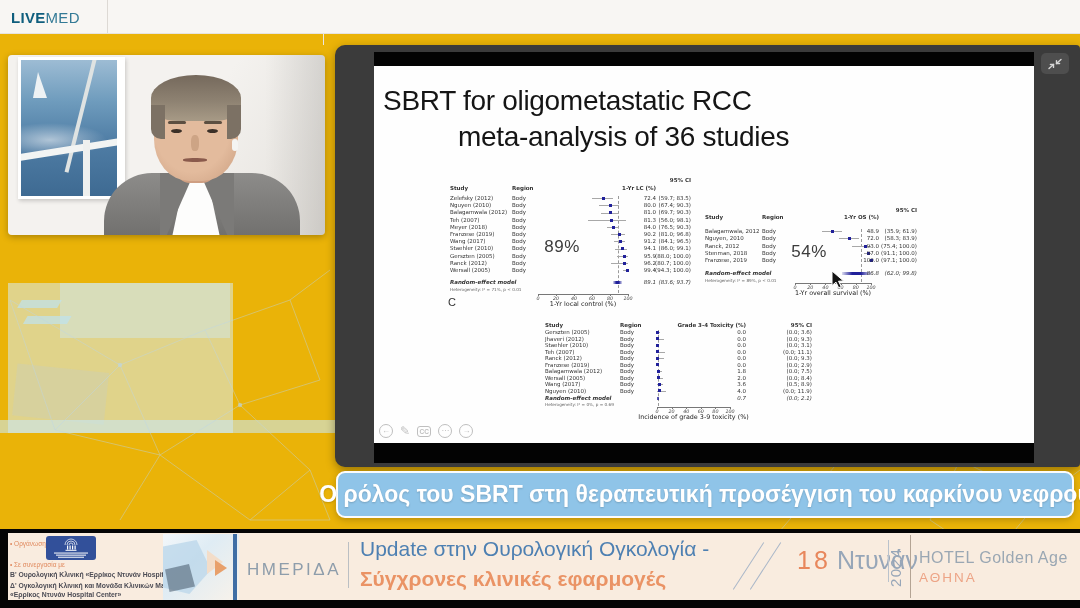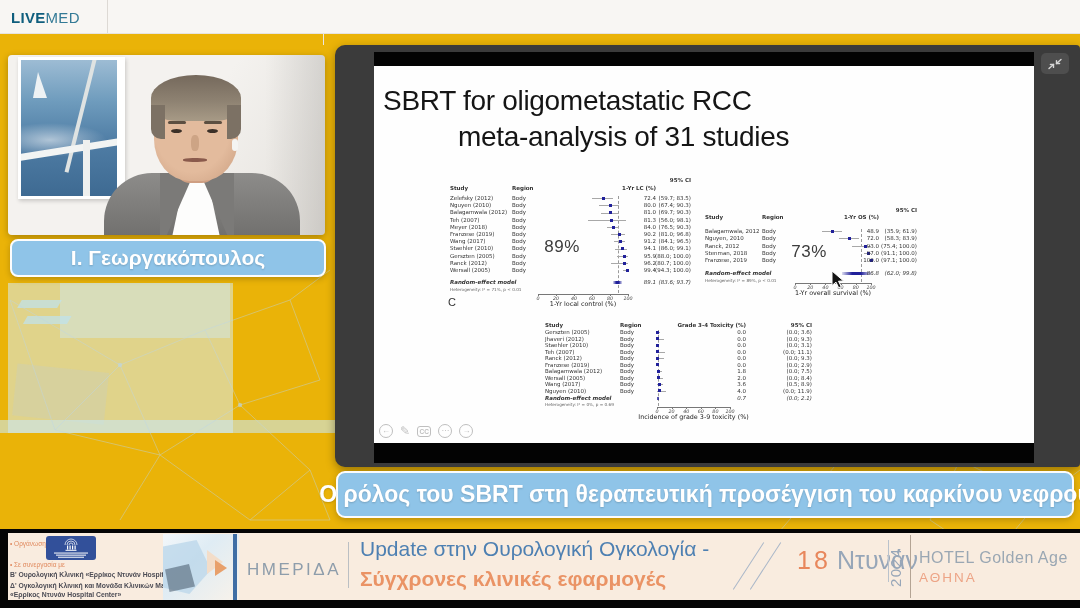--- a/index.html
+++ b/index.html
@@ -182,29 +182,26 @@
       <div class="hairR"></div>
     <div class="browL"></div>
       <div class="browR"></div>
     <div class="eyeL"></div>
       <div class="eyeR"></div>
     <div class="nose"></div>
       <div class="mouth"></div>
     <div class="earbud"></div>
   </div>
 
-  <div id="nametag">
-    <span>Ι. Γεωργακόπουλος</span>
-  </div>
 
   <div id="player">
     <div id="letterbox"></div>
     <div id="slide">
       <div class="slide-title t1">SBRT for oligometastatic RCC</div>
-      <div class="slide-title t2">meta-analysis of 31 studies</div>
+      <div class="slide-title t2">meta-analysis of 36 studies</div>
       <div id="plots">
           <div style="position: absolute; left: 76px; top: 117px; width: 248px; height: 127px; overflow: visible;">
             <div style="position: absolute; font-size: 5.5px; line-height: 1; color: rgb(51, 51, 51); white-space: nowrap; font-family: &quot;DejaVu Sans&quot;, sans-serif; font-weight: bold; left: 0px; top: 3px;">Study</div>
             <div style="position: absolute; font-size: 5.5px; line-height: 1; color: rgb(51, 51, 51); white-space: nowrap; font-family: &quot;DejaVu Sans&quot;, sans-serif; font-weight: bold; left: 62px; top: 3px;">Region</div>
             <div style="position: absolute; font-size: 5.5px; line-height: 1; color: rgb(51, 51, 51); white-space: nowrap; font-family: &quot;DejaVu Sans&quot;, sans-serif; font-weight: bold; left: 131px; top: 3px; width: 75px; text-align: right;">1-Yr LC (%)</div>
             <div style="position: absolute; font-size: 5.5px; line-height: 1; color: rgb(51, 51, 51); white-space: nowrap; font-family: &quot;DejaVu Sans&quot;, sans-serif; font-weight: bold; left: 201px; top: -5px; width: 40px; text-align: right;">95% CI</div>
             <div style="position: absolute; left: 168.19px; top: 13px; width: 0px; height: 97px; border-left: 1px dashed rgb(154, 154, 154);"></div>
             <div style="position: absolute; font-size: 5.5px; line-height: 1; color: rgb(51, 51, 51); white-space: nowrap; font-family: &quot;DejaVu Sans&quot;, sans-serif; left: 0px; top: 13px;">Zelefsky (2012)</div>
             <div style="position: absolute; font-size: 5.5px; line-height: 1; color: rgb(51, 51, 51); white-space: nowrap; font-family: &quot;DejaVu Sans&quot;, sans-serif; left: 62px; top: 13px;">Body</div>
             <div style="position: absolute; left: 141.73px; top: 15.1px; width: 21.42px; height: 0.9px; background: rgb(168, 168, 168);"></div>
@@ -340,21 +337,21 @@
             <div style="position: absolute; font-size: 4.8px; line-height: 1; color: rgb(68, 68, 68); white-space: nowrap; font-family: &quot;DejaVu Sans&quot;, sans-serif; font-style: italic; left: 98.2px; top: 76px; width: 14px; text-align: center;">20</div>
             <div style="position: absolute; left: 120.4px; top: 73px; width: 0.9px; height: 2.2px; background: rgb(119, 119, 119);"></div>
             <div style="position: absolute; font-size: 4.8px; line-height: 1; color: rgb(68, 68, 68); white-space: nowrap; font-family: &quot;DejaVu Sans&quot;, sans-serif; font-style: italic; left: 113.4px; top: 76px; width: 14px; text-align: center;">40</div>
             <div style="position: absolute; left: 135.6px; top: 73px; width: 0.9px; height: 2.2px; background: rgb(119, 119, 119);"></div>
             <div style="position: absolute; font-size: 4.8px; line-height: 1; color: rgb(68, 68, 68); white-space: nowrap; font-family: &quot;DejaVu Sans&quot;, sans-serif; font-style: italic; left: 128.6px; top: 76px; width: 14px; text-align: center;">60</div>
             <div style="position: absolute; left: 150.8px; top: 73px; width: 0.9px; height: 2.2px; background: rgb(119, 119, 119);"></div>
             <div style="position: absolute; font-size: 4.8px; line-height: 1; color: rgb(68, 68, 68); white-space: nowrap; font-family: &quot;DejaVu Sans&quot;, sans-serif; font-style: italic; left: 143.8px; top: 76px; width: 14px; text-align: center;">80</div>
             <div style="position: absolute; left: 166px; top: 73px; width: 0.9px; height: 2.2px; background: rgb(119, 119, 119);"></div>
             <div style="position: absolute; font-size: 4.8px; line-height: 1; color: rgb(68, 68, 68); white-space: nowrap; font-family: &quot;DejaVu Sans&quot;, sans-serif; font-style: italic; left: 159px; top: 76px; width: 14px; text-align: center;">100</div>
             <div style="position: absolute; font-size: 6.4px; line-height: 1; color: rgb(34, 34, 34); white-space: nowrap; font-family: &quot;DejaVu Sans&quot;, sans-serif; left: 60px; top: 80px; width: 136px; text-align: center;">1-Yr overall survival (%)</div>
-            <div style="position: absolute; font-size: 17px; line-height: 1; color: rgb(60, 60, 60); white-space: nowrap; font-family: &quot;Liberation Sans&quot;, sans-serif; left: 74px; top: 33px; width: 60px; text-align: center; letter-spacing: 0.5px;">73%</div>
+            <div style="position: absolute; font-size: 17px; line-height: 1; color: rgb(60, 60, 60); white-space: nowrap; font-family: &quot;Liberation Sans&quot;, sans-serif; left: 74px; top: 33px; width: 60px; text-align: center; letter-spacing: 0.5px;">54%</div>
           </div>
           <div style="position: absolute; left: 171px; top: 252px; width: 272px; height: 106px; overflow: visible;">
             <div style="position: absolute; font-size: 5.5px; line-height: 1; color: rgb(51, 51, 51); white-space: nowrap; font-family: &quot;DejaVu Sans&quot;, sans-serif; font-weight: bold; left: 0px; top: 5px;">Study</div>
             <div style="position: absolute; font-size: 5.5px; line-height: 1; color: rgb(51, 51, 51); white-space: nowrap; font-family: &quot;DejaVu Sans&quot;, sans-serif; font-weight: bold; left: 75px; top: 5px;">Region</div>
             <div style="position: absolute; font-size: 5.5px; line-height: 1; color: rgb(51, 51, 51); white-space: nowrap; font-family: &quot;DejaVu Sans&quot;, sans-serif; font-weight: bold; left: 126px; top: 5px; width: 75px; text-align: right;">Grade 3-4 Toxicity (%)</div>
             <div style="position: absolute; font-size: 5.5px; line-height: 1; color: rgb(51, 51, 51); white-space: nowrap; font-family: &quot;DejaVu Sans&quot;, sans-serif; font-weight: bold; left: 227px; top: 5px; width: 40px; text-align: right;">95% CI</div>
             <div style="position: absolute; left: 112.511px; top: 12px; width: 0px; height: 76px; border-left: 1px dashed rgb(154, 154, 154);"></div>
             <div style="position: absolute; font-size: 5.5px; line-height: 1; color: rgb(51, 51, 51); white-space: nowrap; font-family: &quot;DejaVu Sans&quot;, sans-serif; left: 0px; top: 12px;">Gerszten (2005)</div>
             <div style="position: absolute; font-size: 5.5px; line-height: 1; color: rgb(51, 51, 51); white-space: nowrap; font-family: &quot;DejaVu Sans&quot;, sans-serif; left: 75px; top: 12px;">Body</div>
             <div style="position: absolute; left: 112px; top: 14.1px; width: 2.628px; height: 0.9px; background: rgb(168, 168, 168);"></div>

